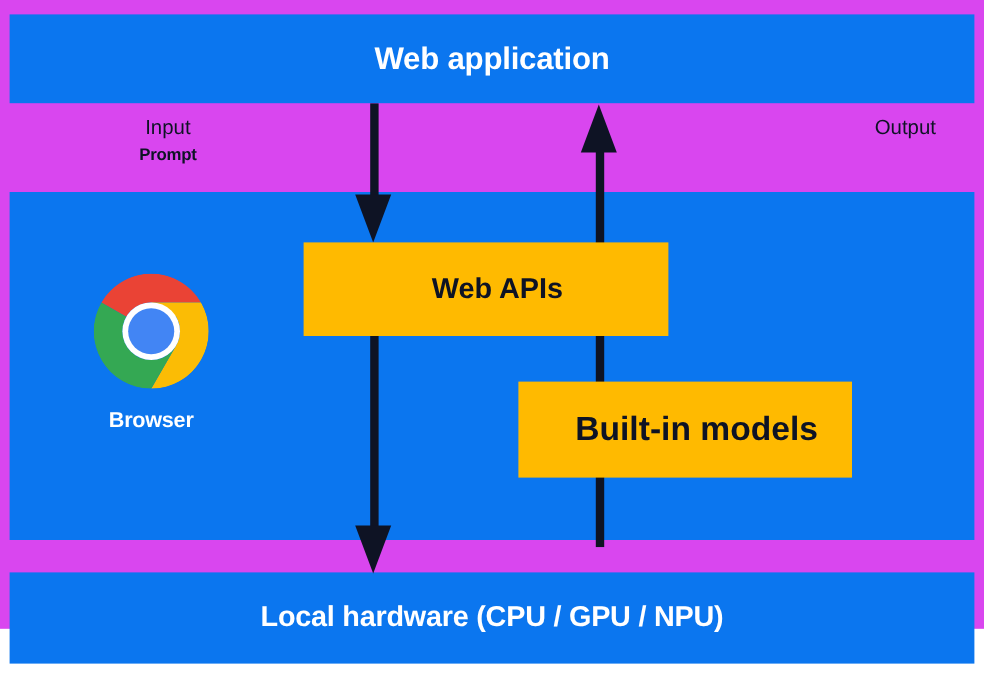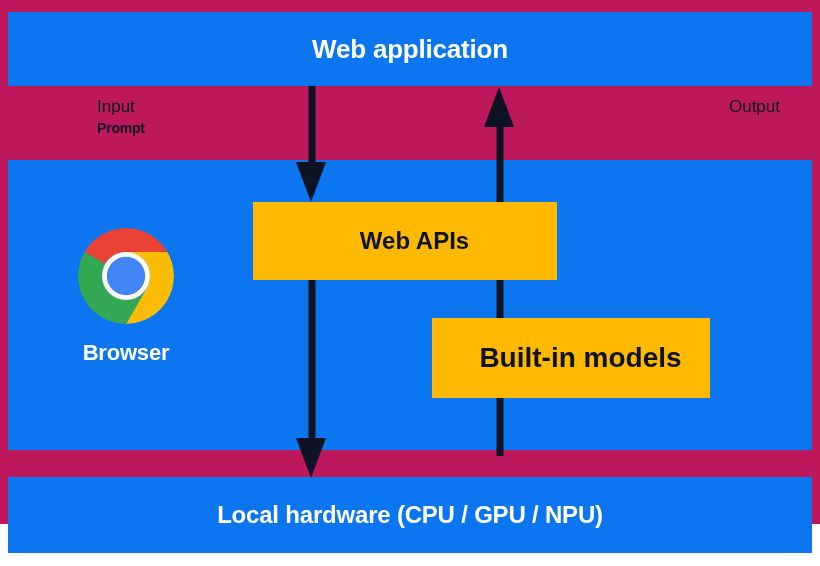--- a/index.html
+++ b/index.html
@@ -14,21 +14,21 @@
     font-family: "Liberation Sans", sans-serif;
     position: relative;
   }
 
   #stage {
     position: absolute;
     left: 0;
     top: 0;
     width: 820px;
     height: 524px;
-    background: #be185d;
+    background: #d946ef;
   }
 
   
   .band {
     position: absolute;
     background: #0b76ef;
     box-sizing: border-box;
   }
   #band-top {
     left: 8px;
@@ -136,23 +136,23 @@
     line-height: 1.35;
   }
   .io-value {
     display: block;
     font-size: 14px;
     font-weight: bold;
     line-height: 1.3;
     letter-spacing: -0.2px;
   }
   #label-input {
-    left: 97px;
+    left: 116px;
     top: 96px;
-    text-align: left;
+    text-align: center;
   }
   #label-output {
     right: 40px;
     top: 96px;
     text-align: right;
   }
 
   
   #browser-group {
     position: absolute;
@@ -163,21 +163,21 @@
   }
   #chrome-logo {
     width: 96px;
     height: 96px;
     margin: 0 auto;
     display: block;
   }
   #browser-label {
     margin-top: 16px;
     color: #ffffff;
-    font-size: 22px;
+    font-size: 18px;
     font-weight: bold;
     letter-spacing: -0.2px;
   }
 </style>
 </head>
 <body>
 
 <div id="stage">
 
   <div class="band" id="band-top">

